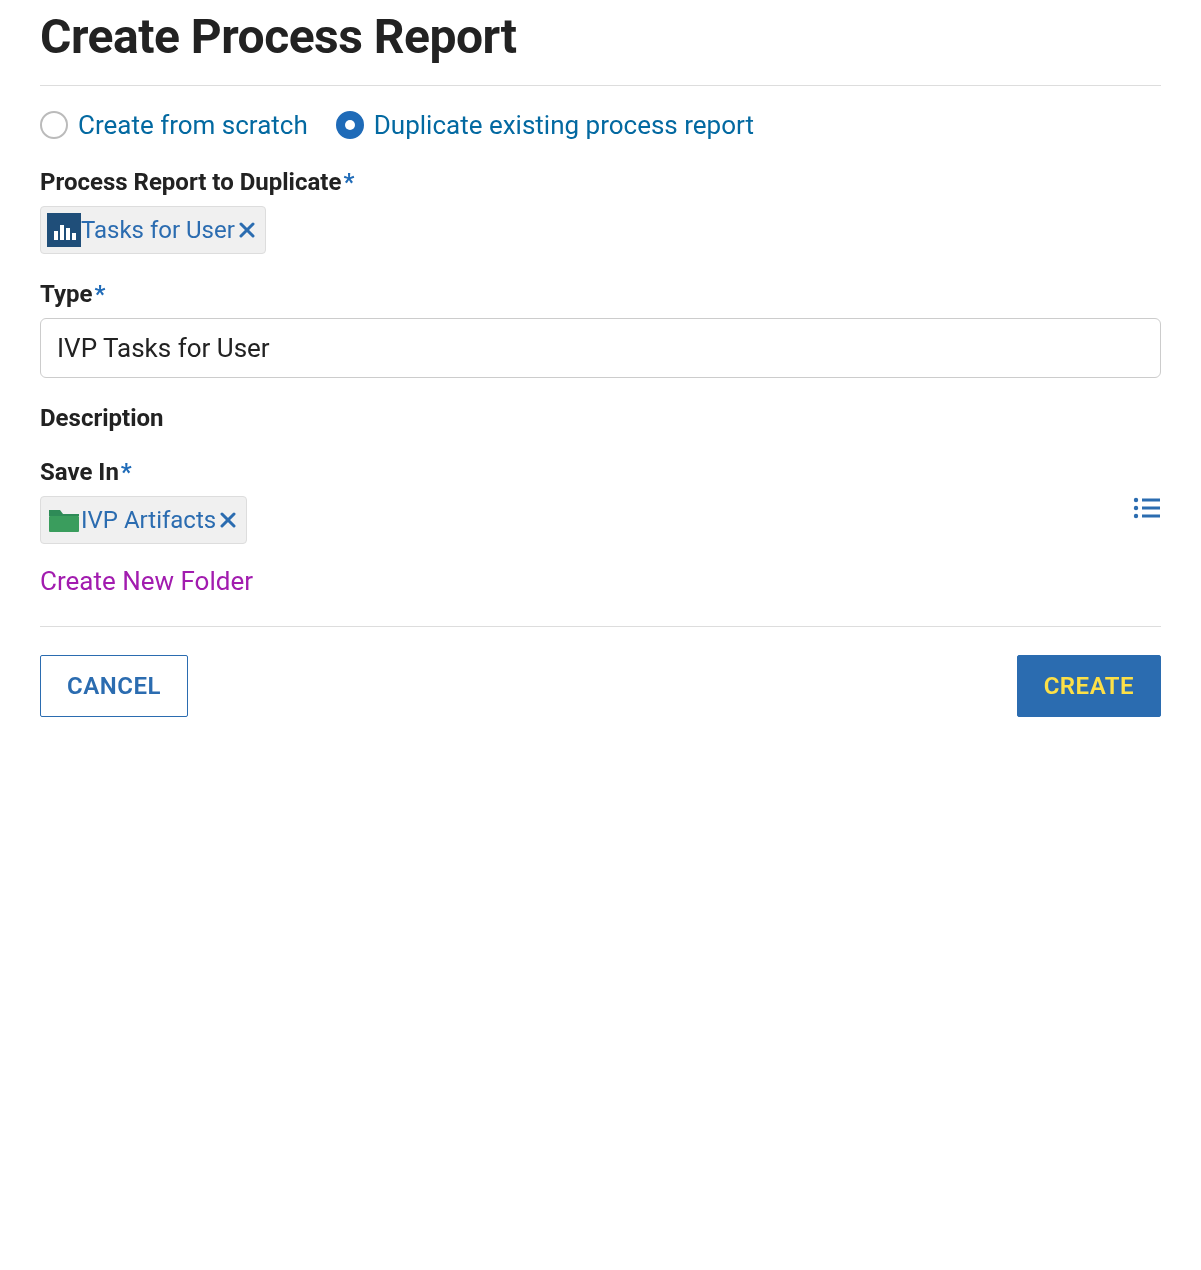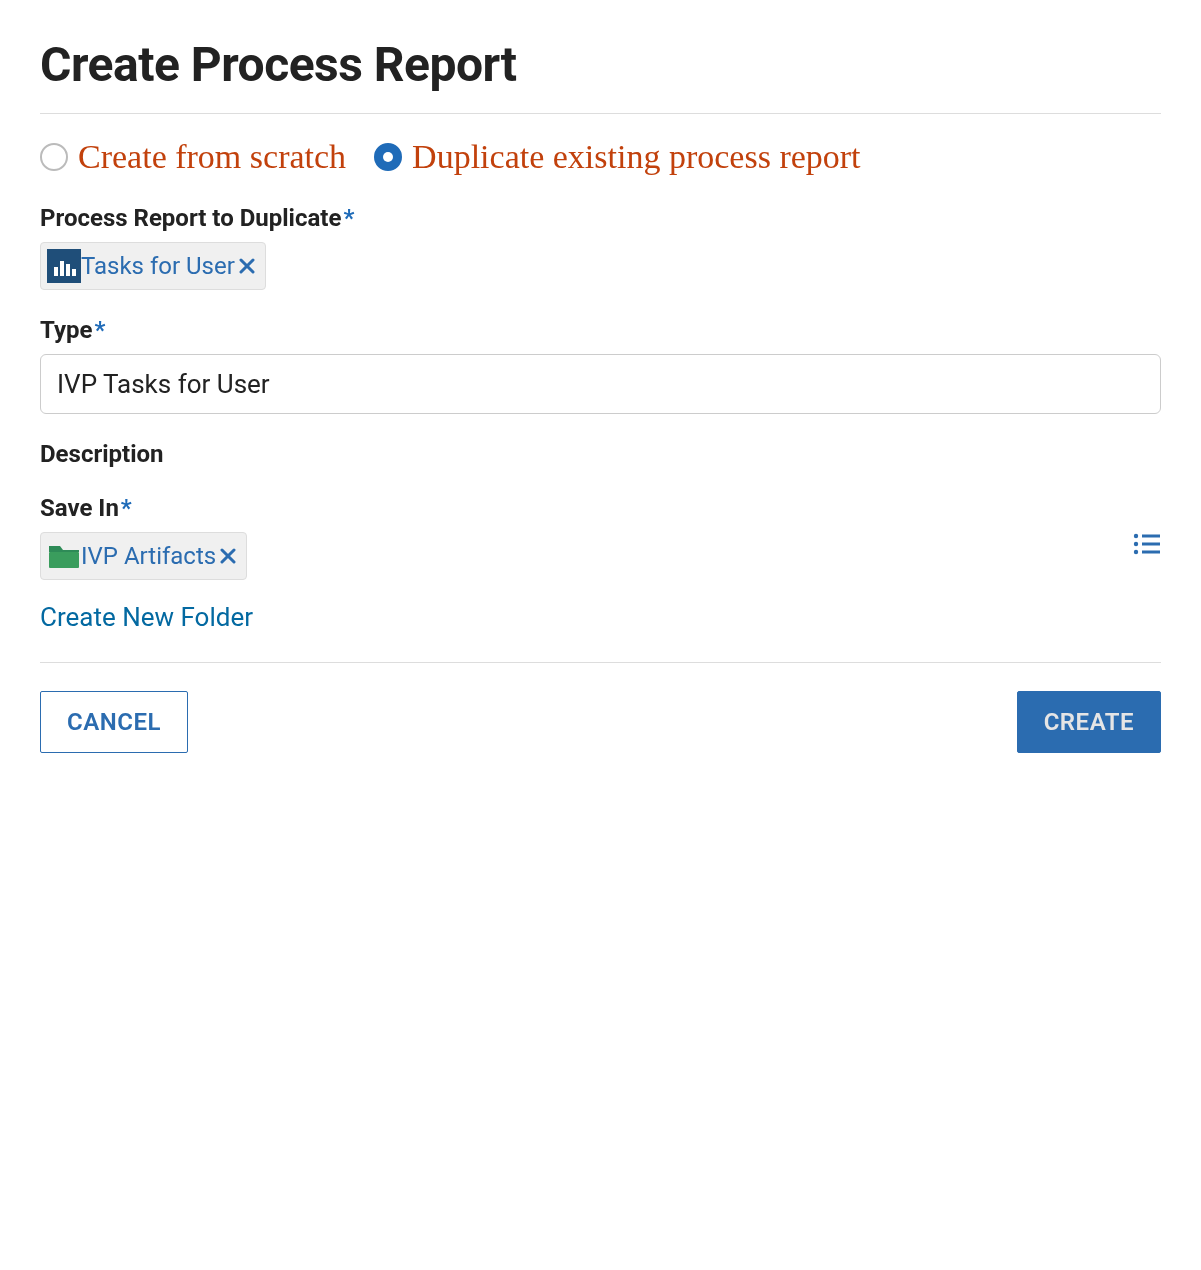--- a/index.html
+++ b/index.html
@@ -8,21 +8,21 @@
       padding: 0;
     }
     body {
       font-family: -apple-system, BlinkMacSystemFont, "Segoe UI", Roboto, Helvetica, Arial, sans-serif;
       color: #222;
       background: #fff;
       padding: 0;
     }
     .container {
       width: 1201px;
-      padding: 36px 40px 40px 40px;
+      padding: 8px 40px 40px 40px;
     }
     h1.page-title {
       font-size: 48px;
       font-weight: 700;
       color: #222;
       margin-bottom: 20px;
       letter-spacing: -0.5px;
     }
     .divider {
       border: none;
@@ -59,23 +59,22 @@
       position: absolute;
       width: 10px;
       height: 10px;
       background: #fff;
       border-radius: 50%;
       top: 50%;
       left: 50%;
       transform: translate(-50%, -50%);
     }
     .radio-label {
-      font-size: 34px;
-      color: #c2410c;
-      font-family: Liberation Serif, serif;
+      font-size: 26px;
+      color: #0369a1;
     }
     .field-group {
       margin-bottom: 26px;
     }
     .field-label {
       font-size: 24px;
       font-weight: 700;
       color: #222;
       margin-bottom: 10px;
       display: block;
@@ -144,21 +143,21 @@
       align-items: flex-start;
       justify-content: space-between;
     }
     .list-icon {
       color: #2b6cb0;
       cursor: pointer;
       display: flex;
       align-items: center;
     }
     .link-text {
-      color: #0369a1;
+      color: #a21caf;
       font-size: 26px;
       cursor: pointer;
       margin-top: 22px;
       display: inline-block;
     }
     .bottom-divider {
       border: none;
       border-top: 1px solid #ddd;
       margin: 30px 0 28px 0;
     }
@@ -177,21 +176,21 @@
       font-family: inherit;
     }
     .btn-cancel {
       background: #fff;
       border: 1.5px solid #2b6cb0;
       color: #2b6cb0;
     }
     .btn-create {
       background: #2b6cb0;
       border: 1.5px solid #2b6cb0;
-      color: #e5e5e5;
+      color: #fde047;
     }
   </style>
 </head>
 <body>
 
 <div class="container">
   <h1 class="page-title">Create Process Report</h1>
 
   <hr class="divider">
 

